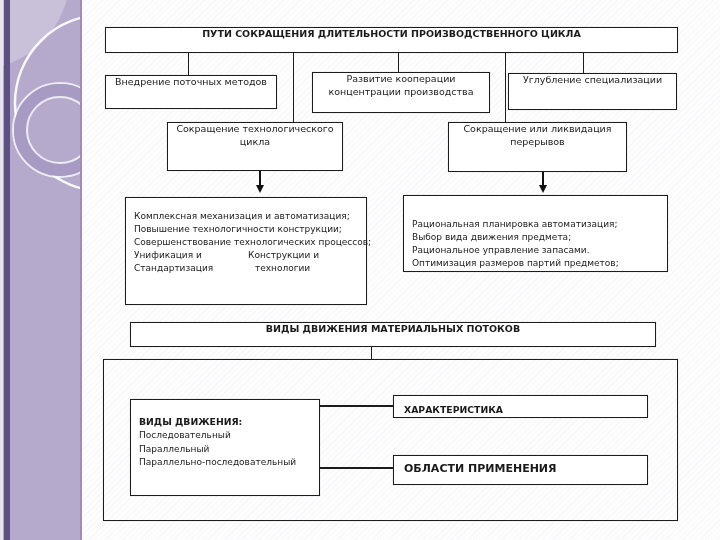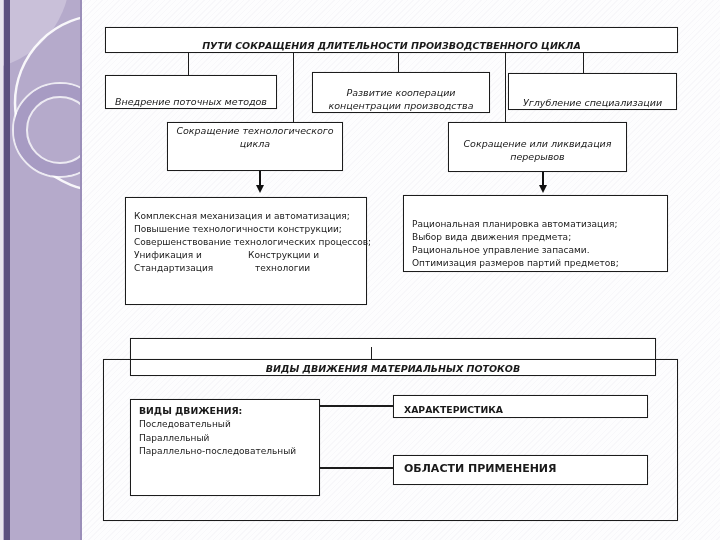--- a/index.html
+++ b/index.html
@@ -12,21 +12,21 @@
     content:"";position:absolute;inset:0;pointer-events:none;
     background:repeating-linear-gradient(135deg, rgba(150,140,175,0.05) 0 1px, transparent 1px 4px);
   }
   .sidebar{position:absolute;left:0;top:0;width:82px;height:540px;background:#b5aacb;}
   .sidebar svg{display:block;}
   .box{
     position:absolute;box-sizing:border-box;
     border:1px solid #1c1c1c;background:#ffffff;
     box-shadow:0 0 1px rgba(110,110,110,0.35);
   }
-  .center{display:flex;flex-direction:column;align-items:center;justify-content:flex-end;text-align:center;font-style:italic;}
+  .center{display:flex;flex-direction:column;align-items:center;justify-content:flex-start;text-align:center;}
   .lbl{font-size:9.5px;line-height:12.5px;}
   .bold{font-weight:bold;}
   .body-text{font-size:9px;line-height:13px;white-space:nowrap;}
   .vline,.hline{position:absolute;background:#1c1c1c;}
   .arrow{position:absolute;}
   .arrow .shaft{position:absolute;left:3px;top:0;width:2px;background:#111;}
   .arrow .head{
     position:absolute;left:0;width:0;height:0;
     border-left:4px solid transparent;border-right:4px solid transparent;
     border-top:8px solid #111;
@@ -106,28 +106,28 @@
     </div>
   </div>
 
   <div class="box" style="left:403px;top:195px;width:265px;height:77px;padding:22px 4px 0 8px;">
     <div class="body-text">Рациональная планировка автоматизация;</div>
     <div class="body-text">Выбор вида движения предмета;</div>
     <div class="body-text">Рациональное управление запасами.</div>
     <div class="body-text">Оптимизация размеров партий предметов;</div>
   </div>
 
-  <div class="box center" style="left:130px;top:338px;width:526px;height:38px;">
+  <div class="box center" style="left:130px;top:322px;width:526px;height:25px;">
     <div class="lbl bold">ВИДЫ ДВИЖЕНИЯ МАТЕРИАЛЬНЫХ ПОТОКОВ</div>
   </div>
   <div class="vline" style="left:371px;top:347px;width:1px;height:12px;"></div>
 
   <div class="box" style="left:103px;top:359px;width:575px;height:162px;background:transparent;"></div>
 
-  <div class="box" style="left:130px;top:399px;width:190px;height:97px;padding:4px 4px 0 8px;">
+  <div class="box" style="left:130px;top:399px;width:190px;height:97px;padding:15px 4px 0 8px;">
     <div class="body-text bold" style="font-size:9.3px;line-height:14px;">ВИДЫ ДВИЖЕНИЯ:</div>
     <div class="body-text" style="line-height:13.5px;">Последовательный</div>
     <div class="body-text" style="line-height:13.5px;">Параллельный</div>
     <div class="body-text" style="line-height:13.5px;">Параллельно-последовательный</div>
   </div>
 
   <div class="hline" style="left:320px;top:405px;width:73px;height:2px;"></div>
   <div class="hline" style="left:320px;top:467px;width:73px;height:2px;"></div>
 
   <div class="box" style="left:393px;top:395px;width:255px;height:23px;padding:7px 4px 0 10px;">

